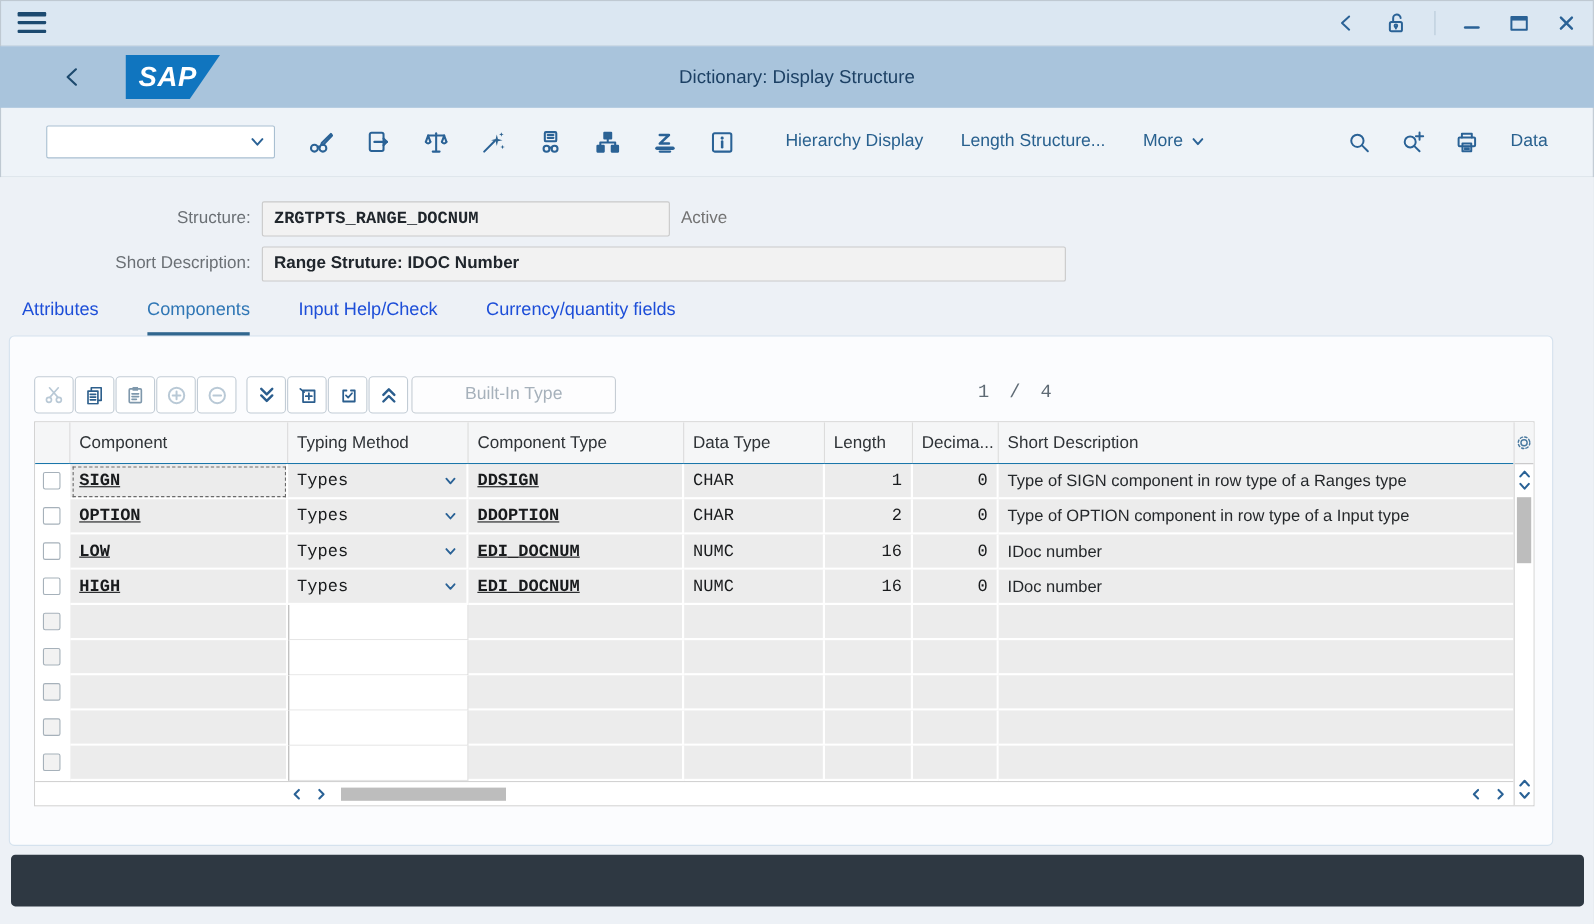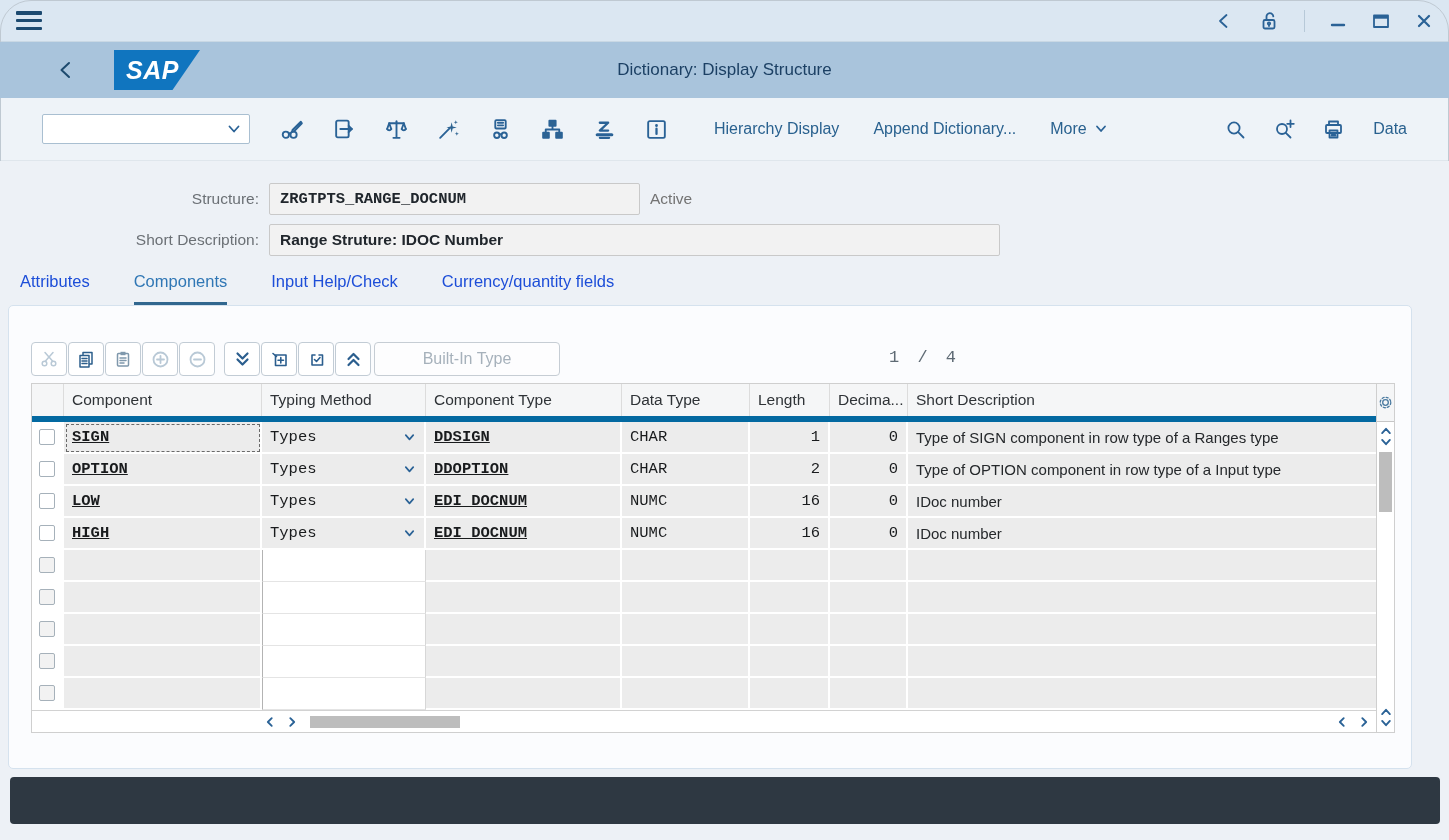--- a/index.html
+++ b/index.html
@@ -1,18 +1,18 @@
 <!DOCTYPE html>
 <html><head>
 <meta charset="utf-8">
 <style>
   * { margin:0; padding:0; box-sizing:border-box; }
   html,body { width:1449px; height:840px; overflow:hidden; }
   body { font-family:"Liberation Sans", sans-serif; background:#edf1f6; }
-  .screen { width:1449px; height:840px; outline:1px solid #bfc9d2; outline-offset:-1px; display:flex; flex-direction:column;border-radius:31px; }
+  .screen { width:1449px; height:840px; outline:1px solid #bfc9d2; outline-offset:-1px; display:flex; flex-direction:column; }
 
   
   .sysbar { height:42px; background:#dbe7f2; border-bottom:1px solid #c9d8e4; display:flex; align-items:center; padding:0 16px; flex:0 0 auto; }
   .hamburger { width:26px; height:19px; display:flex; flex-direction:column; justify-content:space-between; cursor:pointer; }
   .hamburger span { display:block; height:3.5px; background:#1c4a70; border-radius:1px; }
   .sys-right { margin-left:auto; display:flex; align-items:center; gap:24px; }
   .sys-right svg { display:block; }
   .sysdiv { width:1px; height:22px; background:#b7c9d8; }
   .icon-stroke { stroke:#2a6296; fill:none; stroke-width:1.8; stroke-linecap:round; stroke-linejoin:round; }
 
@@ -29,21 +29,21 @@
   .cmd .chev { padding-right:7px; display:flex; }
   .tbi { width:25px; height:25px; margin-right:27px; display:flex; align-items:center; justify-content:center; cursor:pointer; }
   .tbi svg, .gbtn svg { display:block; }
   .tb-text { font-size:16px; color:#29618f; margin-left:18px; margin-right:16px; white-space:nowrap; cursor:pointer; display:flex; align-items:center; gap:7px; }
   .tb-spacer { flex:1; }
   .tbr { margin-left:26px; cursor:pointer; display:flex; }
   .exit { margin-left:28px; font-size:16px; color:#29618f; cursor:pointer; }
 
   
   .content { flex:1; background:#edf1f6; padding-top:22px; position:relative; }
-  .frow { display:flex; align-items:center; margin-bottom:9px;padding-left:31px; }
+  .frow { display:flex; align-items:center; margin-bottom:9px; }
   .flabel { width:238px; text-align:right; padding-right:10px; color:#6b7075; font-size:15.5px; }
   .finput { height:32px; background:#f2f2f2; border:1px solid #c9c9c9; border-radius:2px; padding:0 10px; color:#20262c; }
   .in-structure { width:371px; font-family:"Liberation Mono", monospace; font-weight:700; font-size:15.5px; }
   .in-desc { width:731px; font-size:15.5px; font-weight:600; font-family:"Liberation Sans", sans-serif; }
   .active-text { margin-left:10px; color:#737373; font-size:15.5px; }
 
   .tabs { display:flex; gap:44px; padding-left:20px; margin-top:16px; }
   .tab { font-size:16.5px; color:#1d4ed8; padding-bottom:11px; border-bottom:3px solid transparent; cursor:pointer; }
   .tab.active { color:#3077b5; border-bottom-color:#31678f; }
 
@@ -52,21 +52,21 @@
   
   .grid-toolbar { display:flex; align-items:center; height:34px; margin-bottom:7px; position:relative; }
   .gbtn { width:36px; height:34px; background:#fff; border:1px solid #c2ccd5; border-radius:4px; display:flex; align-items:center; justify-content:center; margin-right:1px; cursor:pointer; }
   .ggap { width:8px; }
   .built-in { width:186px; height:34px; background:#fdfdfe; border:1px solid #c6cdd4; border-radius:4px; color:#a6b1bb; font-size:16px; display:flex; align-items:center; justify-content:center; margin-left:2px; }
   .pagination { position:absolute; left:858px; top:6px; font-family:"Liberation Mono", monospace; color:#5e6a74; font-size:17px; word-spacing:8px; }
 
   
   .grid { display:flex; border:1px solid #cfcfcf; width:1364px; background:#fff; }
   .grid-left { width:1344px; }
-  .g-header { display:flex; height:38px; background:#f5f6f7; border-bottom:6px solid #0369a1; }
+  .g-header { display:flex; height:38px; background:#f5f6f7; border-bottom:1px solid #0369a1; }
   .hcell { border-right:1px solid #dcdcdc; display:flex; align-items:center; padding:0 8px; font-size:15.5px; color:#2f3337; }
   .hcell:last-child { border-right:0; }
   .g-row { display:flex; height:32px; }
   .c { background:#ececec; border-right:2px solid #fff; border-bottom:2px solid #fff; display:flex; align-items:center; padding:0 8px; }
   .col-cb { width:32px; } .col-comp { width:198px; } .col-tm { width:164px; } .col-ct { width:196px; }
   .col-dt { width:128px; } .col-len { width:80px; } .col-dec { width:78px; } .col-sd { width:468px; border-right:0; }
   .cbcell { background:#fff; justify-content:center; padding:0; }
   .cb { width:16px; height:16px; border:1px solid #a6b1ba; border-radius:2px; background:#fff; cursor:pointer; }
   .cb.e { background:#f2f2f2; }
   .mono { font-family:"Liberation Mono", monospace; font-size:15.5px; color:#191b1d; }
@@ -220,21 +220,21 @@
         <svg width="25" height="25" viewBox="0 0 24 24" class="icon-stroke">
           <rect x="4" y="4" width="16" height="16" rx="1.5"></rect>
           <path d="M12 8 V8.4" style="stroke-width:2.6"></path>
           <path d="M12 11.2 V16.2" style="stroke-width:2.2"></path>
         </svg>
       </span>
     <span class="tb-text">
         <span>Hierarchy Display</span>
       </span>
     <span class="tb-text">
-        <span>Append Dictionary...</span>
+        <span>Length Structure...</span>
       </span>
     <span class="tb-text">
         <span>More</span>
         <svg width="14" height="14" viewBox="0 0 14 14" class="icon-stroke">
           <polyline points="3,4.5 7,9 11,4.5"></polyline>
         </svg>
       </span>
     <span class="tb-spacer"></span>
     <span class="tbr">
         <svg width="23" height="23" viewBox="0 0 23 23" class="icon-stroke">

